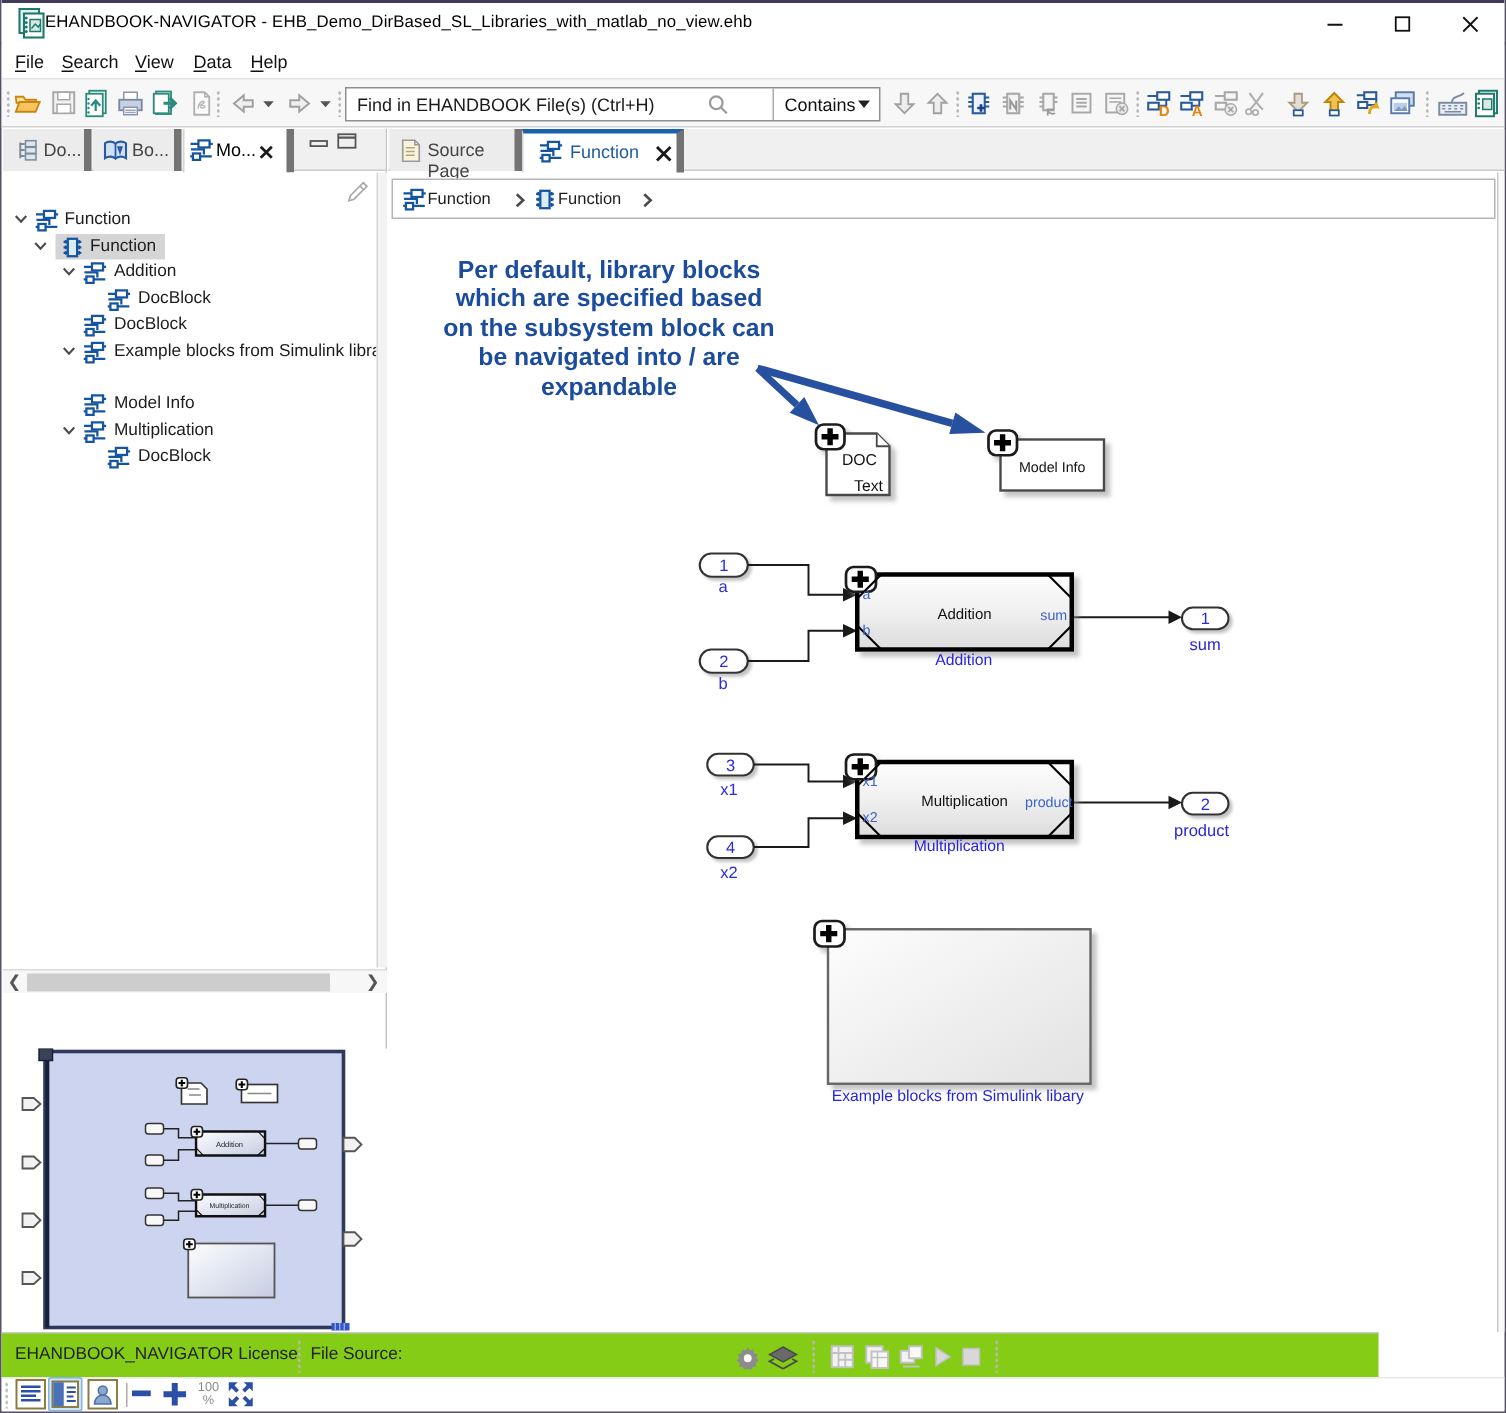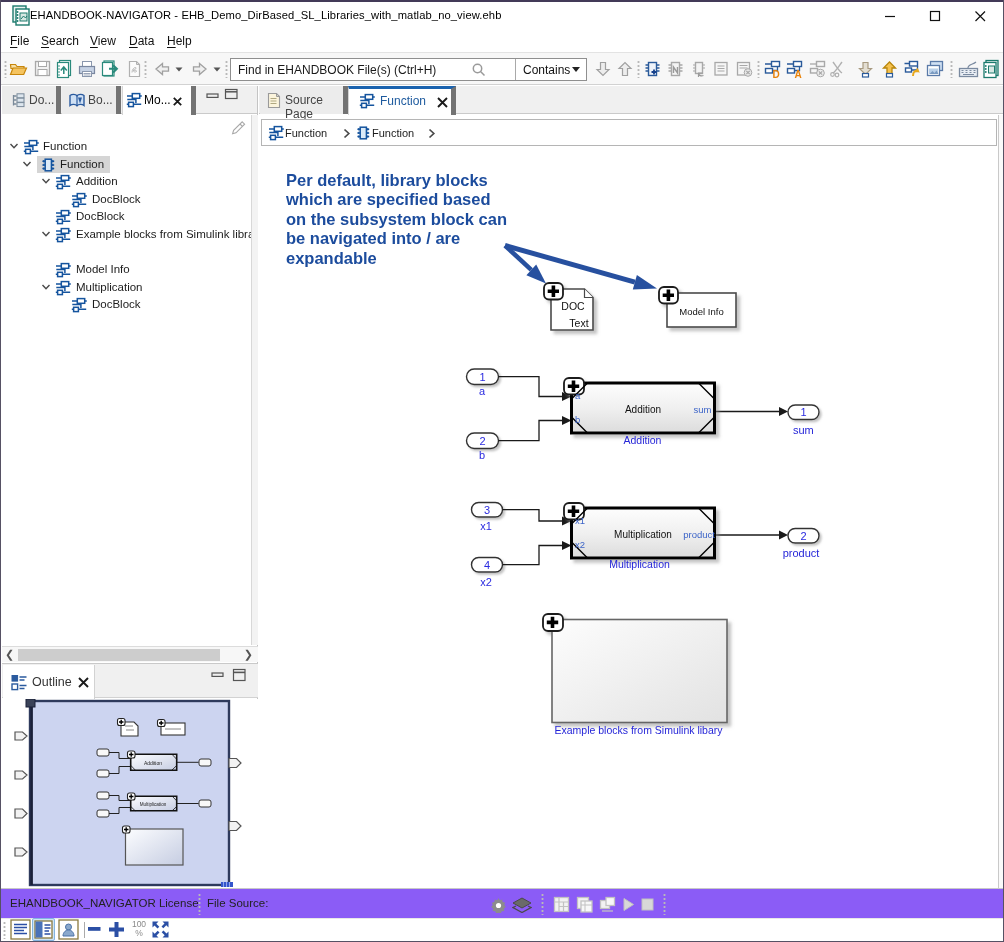--- a/index.html
+++ b/index.html
@@ -49,24 +49,24 @@
 #outltab { position:absolute; left:1px; top:1px; width:92px; height:34px; background:#fff; border-right:1px solid #d2d2d2; }
 #outlbody { position:absolute; left:0; top:613px; width:256px; height:189px; background:#fff; }
 
 #editor { position:absolute; left:258px; top:86px; width:744px; height:802px; background:#fff; }
 #etabs { position:absolute; left:0; top:0; width:100%; height:28px; background:#f0f0f0; border-bottom:1px solid #cacaca; }
 #crumb { position:absolute; left:2px; top:33px; width:736px; height:27px; background:#fff; border:1px solid #b5b5b5; font-size:11px; color:#1c1c1c; }
 #canvas { position:absolute; left:0; top:61px; width:739px; height:741px; background:#fff; }
 #canvas-right { position:absolute; left:739px; top:29px; width:5px; height:773px; background:#fafafa; border-left:1px solid #c9c9c9; }
 
 
-#anno { position:absolute; left:27px; top:24px; width:240px; font-size:16.5px; font-weight:bold; color:#1c4c9d; line-height:19.4px; letter-spacing:0px; }
-
-
-#status { position:absolute; left:0; top:888px; width:1002px; height:30px; background:#8b5cf6; border-top:1px solid #c8c8c8; font-size:11.5px; color:#222; }
+#anno { position:absolute; left:27px; top:24px; width:240px; text-align:center; font-size:16.5px; font-weight:bold; color:#1c4c9d; line-height:19.4px; letter-spacing:0px; }
+
+
+#status { position:absolute; left:0; top:888px; width:918px; height:30px; background:#84cc16; border-top:1px solid #c8c8c8; font-size:11.5px; color:#222; }
 #zoomrow { position:absolute; left:0; top:918px; width:1002px; height:22px; background:#fff; border-top:1px solid #e8e8e8; }
 .ssep { position:absolute; width:3px; background-image:radial-gradient(circle, #b9b9b9 1px, transparent 1.2px); background-size:3px 4px; background-repeat:repeat-y; }
 #dsrc { position:absolute; left:278px; top:6px; width:207px; height:21px; border:1px solid #8a8a8a; background:#fff; }
 #dsrc span { position:absolute; left:7px; top:3px; }
 #dsrc .car { position:absolute; right:8px; top:8px; width:0; height:0; border:4px solid transparent; border-top:5px solid #222; }
 </style>
 </head>
 <body>
 
 <div id="titlebar">
@@ -382,40 +382,20 @@
           <use href="#blkicon"></use>
         </svg>
       <span class="ttext" style="left:90px">DocBlock</span>
     </div>
   </div>
   <div id="vscroll"></div>
   <div id="hscroll">
     <span class="ar" style="left:3px">❮</span>
     <div class="thumb"></div>
     <span class="ar" style="right:5px">❯</span>
-  </div>
-  <div id="outlhead">
-    <div id="outltab">
-      <svg style="position:absolute;left:8px;top:9px" width="17" height="17" viewBox="0 0 17 17">
-        <rect x="1" y="1.5" width="5.6" height="5.6" fill="#2a5a9e" stroke="#2a5a9e"></rect>
-        <rect x="1" y="10" width="5.6" height="5.6" fill="#fff" stroke="#2a5a9e" stroke-width="1.4"></rect>
-        <path d="M8.5 3 h7 M8.5 6 h5 M8.5 11.5 h7 M8.5 14.5 h5" stroke="#2a5a9e" stroke-width="1.4"></path>
-      </svg>
-      <span style="position:absolute;left:29px;top:10px;font-size:12.5px;color:#333">Outline</span>
-      <svg style="position:absolute;left:74px;top:11px" width="13" height="13" viewBox="0 0 13 13">
-          <path d="M2 2 L11 11 M11 2 L2 11" stroke="#1a1a1a" stroke-width="1.9"></path>
-        </svg>
-    </div>
-    <svg style="position:absolute;left:209px;top:6px" width="14" height="10" viewBox="0 0 14 10">
-        <rect x="1" y="3" width="11" height="3.4" fill="none" stroke="#555" stroke-width="1.2"></rect>
-      </svg>
-    <svg style="position:absolute;left:230px;top:4px" width="15" height="14" viewBox="0 0 15 14">
-        <rect x="1.5" y="1.5" width="11.5" height="11" fill="none" stroke="#555" stroke-width="1.2"></rect>
-        <path d="M1.5 4.4 h11.5" stroke="#555" stroke-width="1.6"></path>
-      </svg>
   </div>
   <div id="outlbody">
     <svg width="256" height="189" viewBox="0 0 256 189" style="position:absolute;left:0;top:0">
       <defs>
         <linearGradient id="mgrad" x1="0" y1="0" x2="1" y2="1">
           <stop offset="0" stop-color="#fcfdff"></stop>
             <stop offset="1" stop-color="#c6cde2"></stop>
         </linearGradient>
       </defs>
       <rect x="28" y="2" width="199" height="184" fill="#ccd4f0" stroke="#2e3a5c" stroke-width="2.4"></rect>

